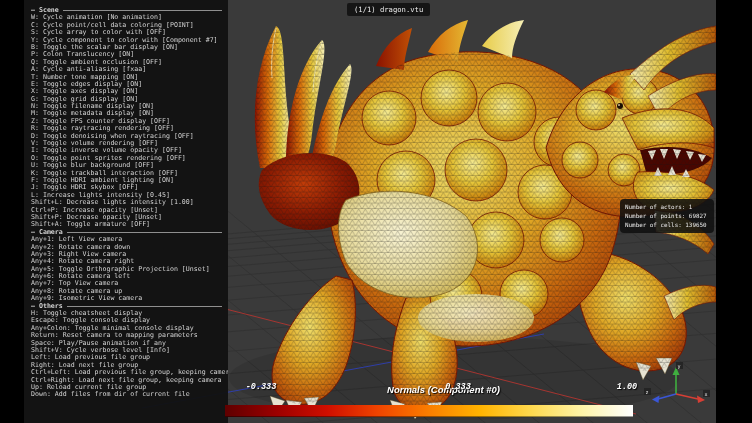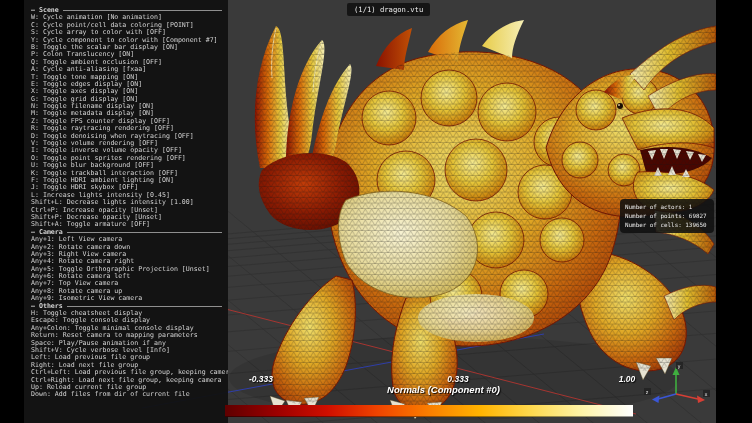--- a/index.html
+++ b/index.html
@@ -24,22 +24,22 @@
 
   
   .metabox{position:absolute;left:596px;top:199px;width:94px;box-sizing:border-box;
            background:rgba(16,16,16,.88);border-radius:4px;padding:4px 5px;
            color:#ececec;font-size:5.9px;line-height:8.8px;white-space:nowrap;}
 
   
   .sb-title{position:absolute;left:406px;top:384px;transform:translateX(-50%);
             font-family:"Liberation Sans",sans-serif;font-style:italic;font-weight:bold;
             font-size:9.5px;color:#fff;text-shadow:1px 1px 1px rgba(0,0,0,.95);white-space:nowrap;padding-left:27px;}
-  .sb-label{position:absolute;top:374px;transform:translateX(-50%);
-            font-family:Liberation Sans, sans-serif;font-style:italic;font-weight:bold;
+  .sb-label{position:absolute;top:382px;transform:translateX(-50%);
+            font-family:Liberation Mono, monospace;font-style:italic;font-weight:bold;
             font-size:8.5px;color:#fff;text-shadow:1px 1px 1px rgba(0,0,0,.95);}
   .sb-l0{left:237px}.sb-l1{left:434px}.sb-l2{left:603px}
   .sb-bar{position:absolute;left:201px;top:405px;width:408px;height:11px;
           border-bottom:1px solid rgba(0,0,0,.4);}
 
   .gizmo-label{font-family:"DejaVu Sans Mono",monospace;font-size:5px;fill:#e2e2e2;}
 </style>
 </head>
 <body>
 
@@ -249,21 +249,21 @@
           <div class="cs-rule"></div>
         </div>
         <div class="cs-line">W: Cycle animation [No animation]</div>
         <div class="cs-line">C: Cycle point/cell data coloring [POINT]</div>
         <div class="cs-line">S: Cycle array to color with [OFF]</div>
         <div class="cs-line">Y: Cycle component to color with [Component #7]</div>
         <div class="cs-line">B: Toggle the scalar bar display [ON]</div>
         <div class="cs-line">P: Colon Translucency [ON]</div>
         <div class="cs-line">Q: Toggle ambient occlusion [OFF]</div>
         <div class="cs-line">A: Cycle anti-aliasing [fxaa]</div>
-        <div class="cs-line">T: Toggle tone mapping [ON]</div>
+        <div class="cs-line">T: Number tone mapping [ON]</div>
         <div class="cs-line">E: Toggle edges display [ON]</div>
         <div class="cs-line">X: Toggle axes display [ON]</div>
         <div class="cs-line">G: Toggle grid display [ON]</div>
         <div class="cs-line">N: Toggle filename display [ON]</div>
         <div class="cs-line">M: Toggle metadata display [ON]</div>
         <div class="cs-line">Z: Toggle FPS counter display [OFF]</div>
         <div class="cs-line">R: Toggle raytracing rendering [OFF]</div>
         <div class="cs-line">D: Toggle denoising when raytracing [OFF]</div>
         <div class="cs-line">V: Toggle volume rendering [OFF]</div>
         <div class="cs-line">I: Toggle inverse volume opacity [OFF]</div>

